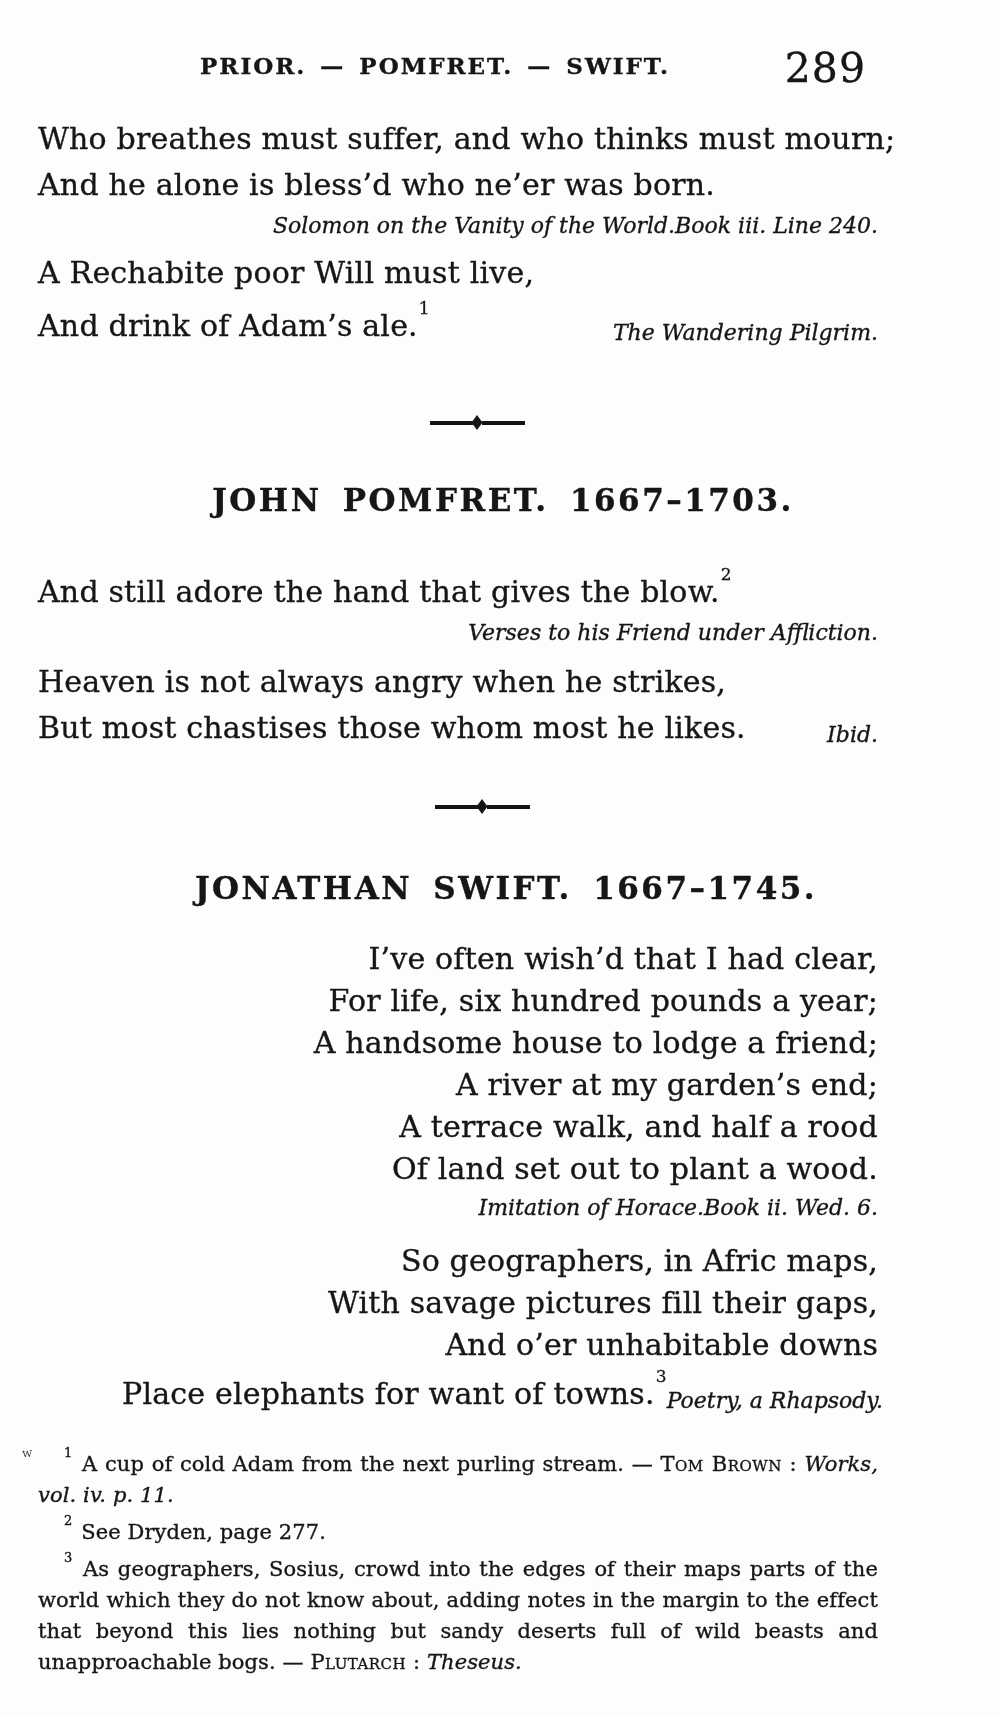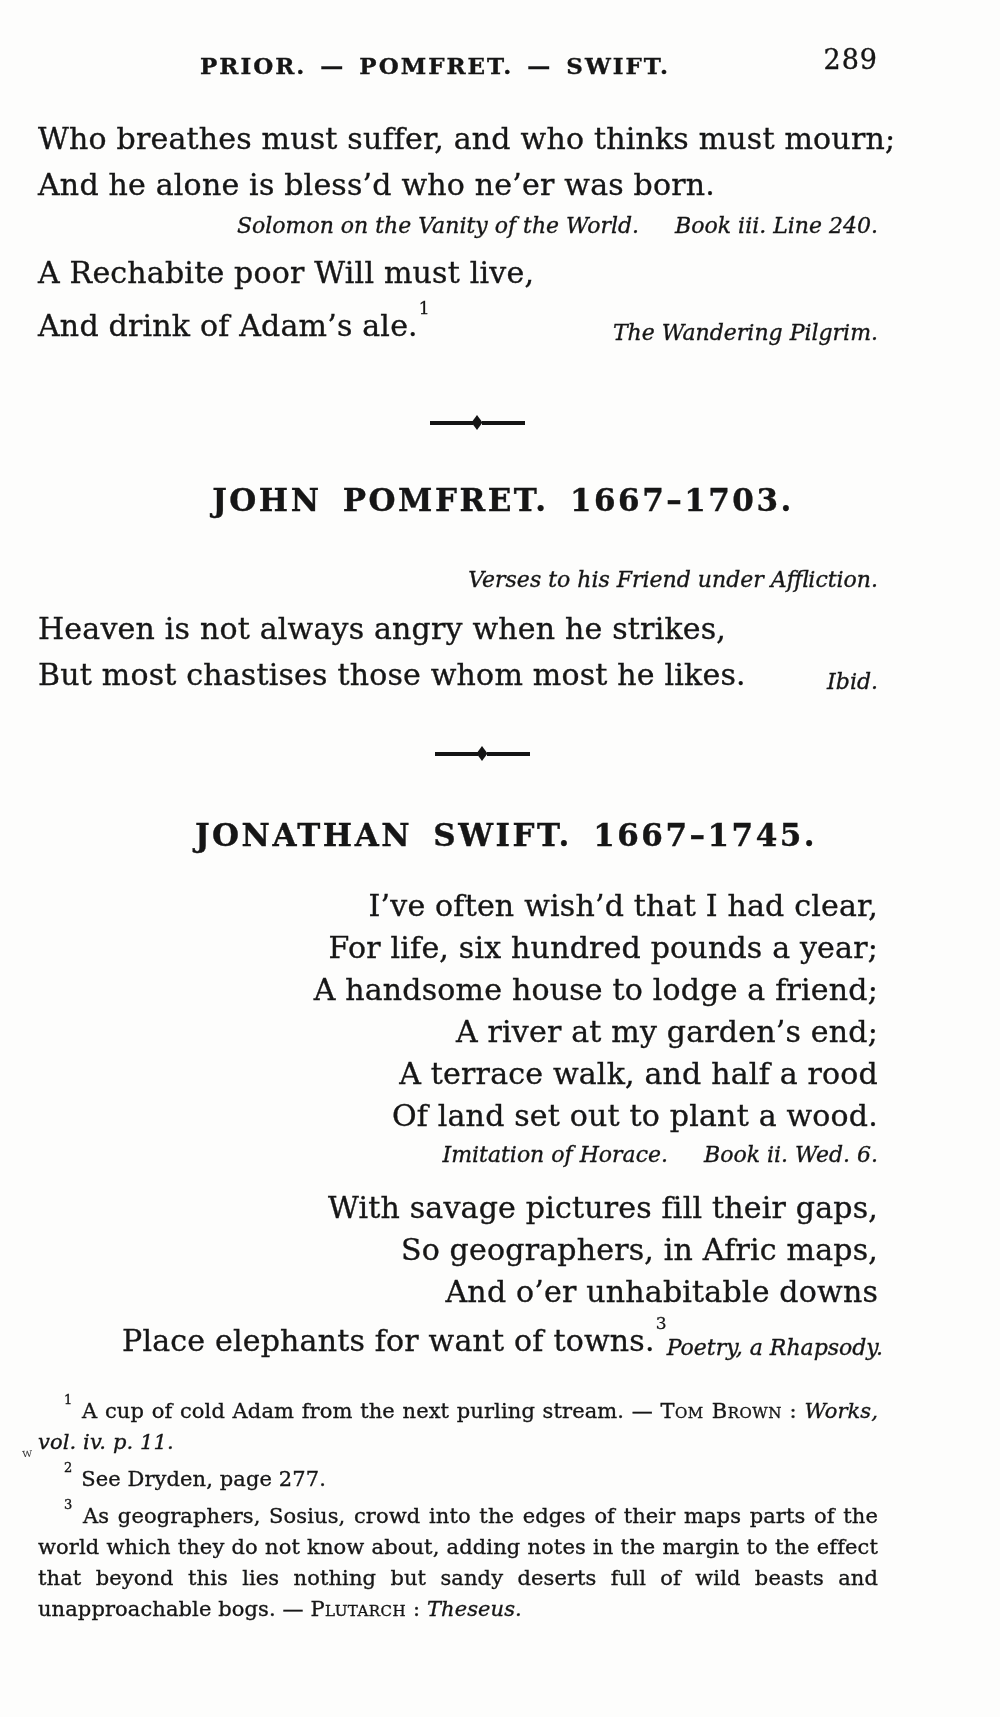--- a/index.html
+++ b/index.html
@@ -17,31 +17,31 @@
   }
   p,h2{margin:0;padding:0;}
 
   
   .running-header{position:relative;padding-top:52px;height:36px;}
   .running-head{
     display:block;text-align:center;position:relative;left:-23px;
     font-size:23px;font-weight:700;letter-spacing:2px;word-spacing:4px;
   }
   .page-number{
-    position:absolute;right:0;top:44px;
-    font-size:27px;font-weight:500;letter-spacing:1px;
+    position:absolute;right:12px;top:44px;
+    font-size:41px;font-weight:500;letter-spacing:1px;
   }
 
   
   .vline{font-size:30px;line-height:46px;letter-spacing:0.2px;white-space:nowrap;}
   .vline-row{display:flex;justify-content:space-between;align-items:baseline;}
   .fnref{font-size:17px;position:relative;top:-11px;margin-left:1px;-webkit-text-stroke:0.3px #161616;}
 
   .attribution{
-    display:flex;justify-content:flex-end;gap:36px;
+    display:flex;justify-content:flex-end;
     font-style:italic;font-size:22px;line-height:36px;font-weight:500;
   }
   .attribution.inline{display:inline;position:relative;top:4px;white-space:nowrap;}
 
   .qb-prior1{margin-top:28px;}
   .qb-prior2{margin-top:6px;}
   .qb-pomfret1{margin-top:40px;}
   .qb-pomfret2{margin-top:8px;}
 
   
@@ -120,20 +120,21 @@
 
   <div class="divider d1">
     <span class="rule"></span>
       <span class="diamond"></span>
       <span class="rule"></span>
   </div>
 
   <h2 class="section-heading h-pomfret">JOHN POMFRET. 1667–1703.</h2>
 
   <section class="quote-block qb-pomfret1">
+    <p class="vline"><span>And still adore the hand that gives the blow.</span><sup class="fnref">2</sup></p>
     <p class="attribution">
       <span class="attr-source">Verses to his Friend under Affliction.</span>
     </p>
   </section>
 
   <section class="quote-block qb-pomfret2">
     <p class="vline">Heaven is not always angry when he strikes,</p>
     <div class="vline-row">
       <p class="vline">But most chastises those whom most he likes.</p>
       <span class="attribution inline">Ibid.</span>
@@ -155,22 +156,22 @@
     <p class="vline">A river at my garden’s end;</p>
     <p class="vline">A terrace walk, and half a rood</p>
     <p class="vline">Of land set out to plant a wood.</p>
     <p class="attribution">
       <span class="attr-source">Imitation of Horace.</span>
       <span class="attr-locator">Book ii. Wed. 6.</span>
     </p>
   </section>
 
   <section class="quote-block poem poem2">
+    <p class="vline">So geographers, in Afric maps,</p>
     <p class="vline">With savage pictures fill their gaps,</p>
-    <p class="vline">So geographers, in Afric maps,</p>
     <p class="vline">And o’er unhabitable downs</p>
     <div class="vline-row">
       <p class="vline"><span>Place elephants for want of towns.</span><sup class="fnref">3</sup></p>
       <span class="attribution inline">Poetry, a Rhapsody.</span>
     </div>
   </section>
 
   <section class="footnotes">
     <p class="footnote">
       <sup class="fnmark">1</sup>

